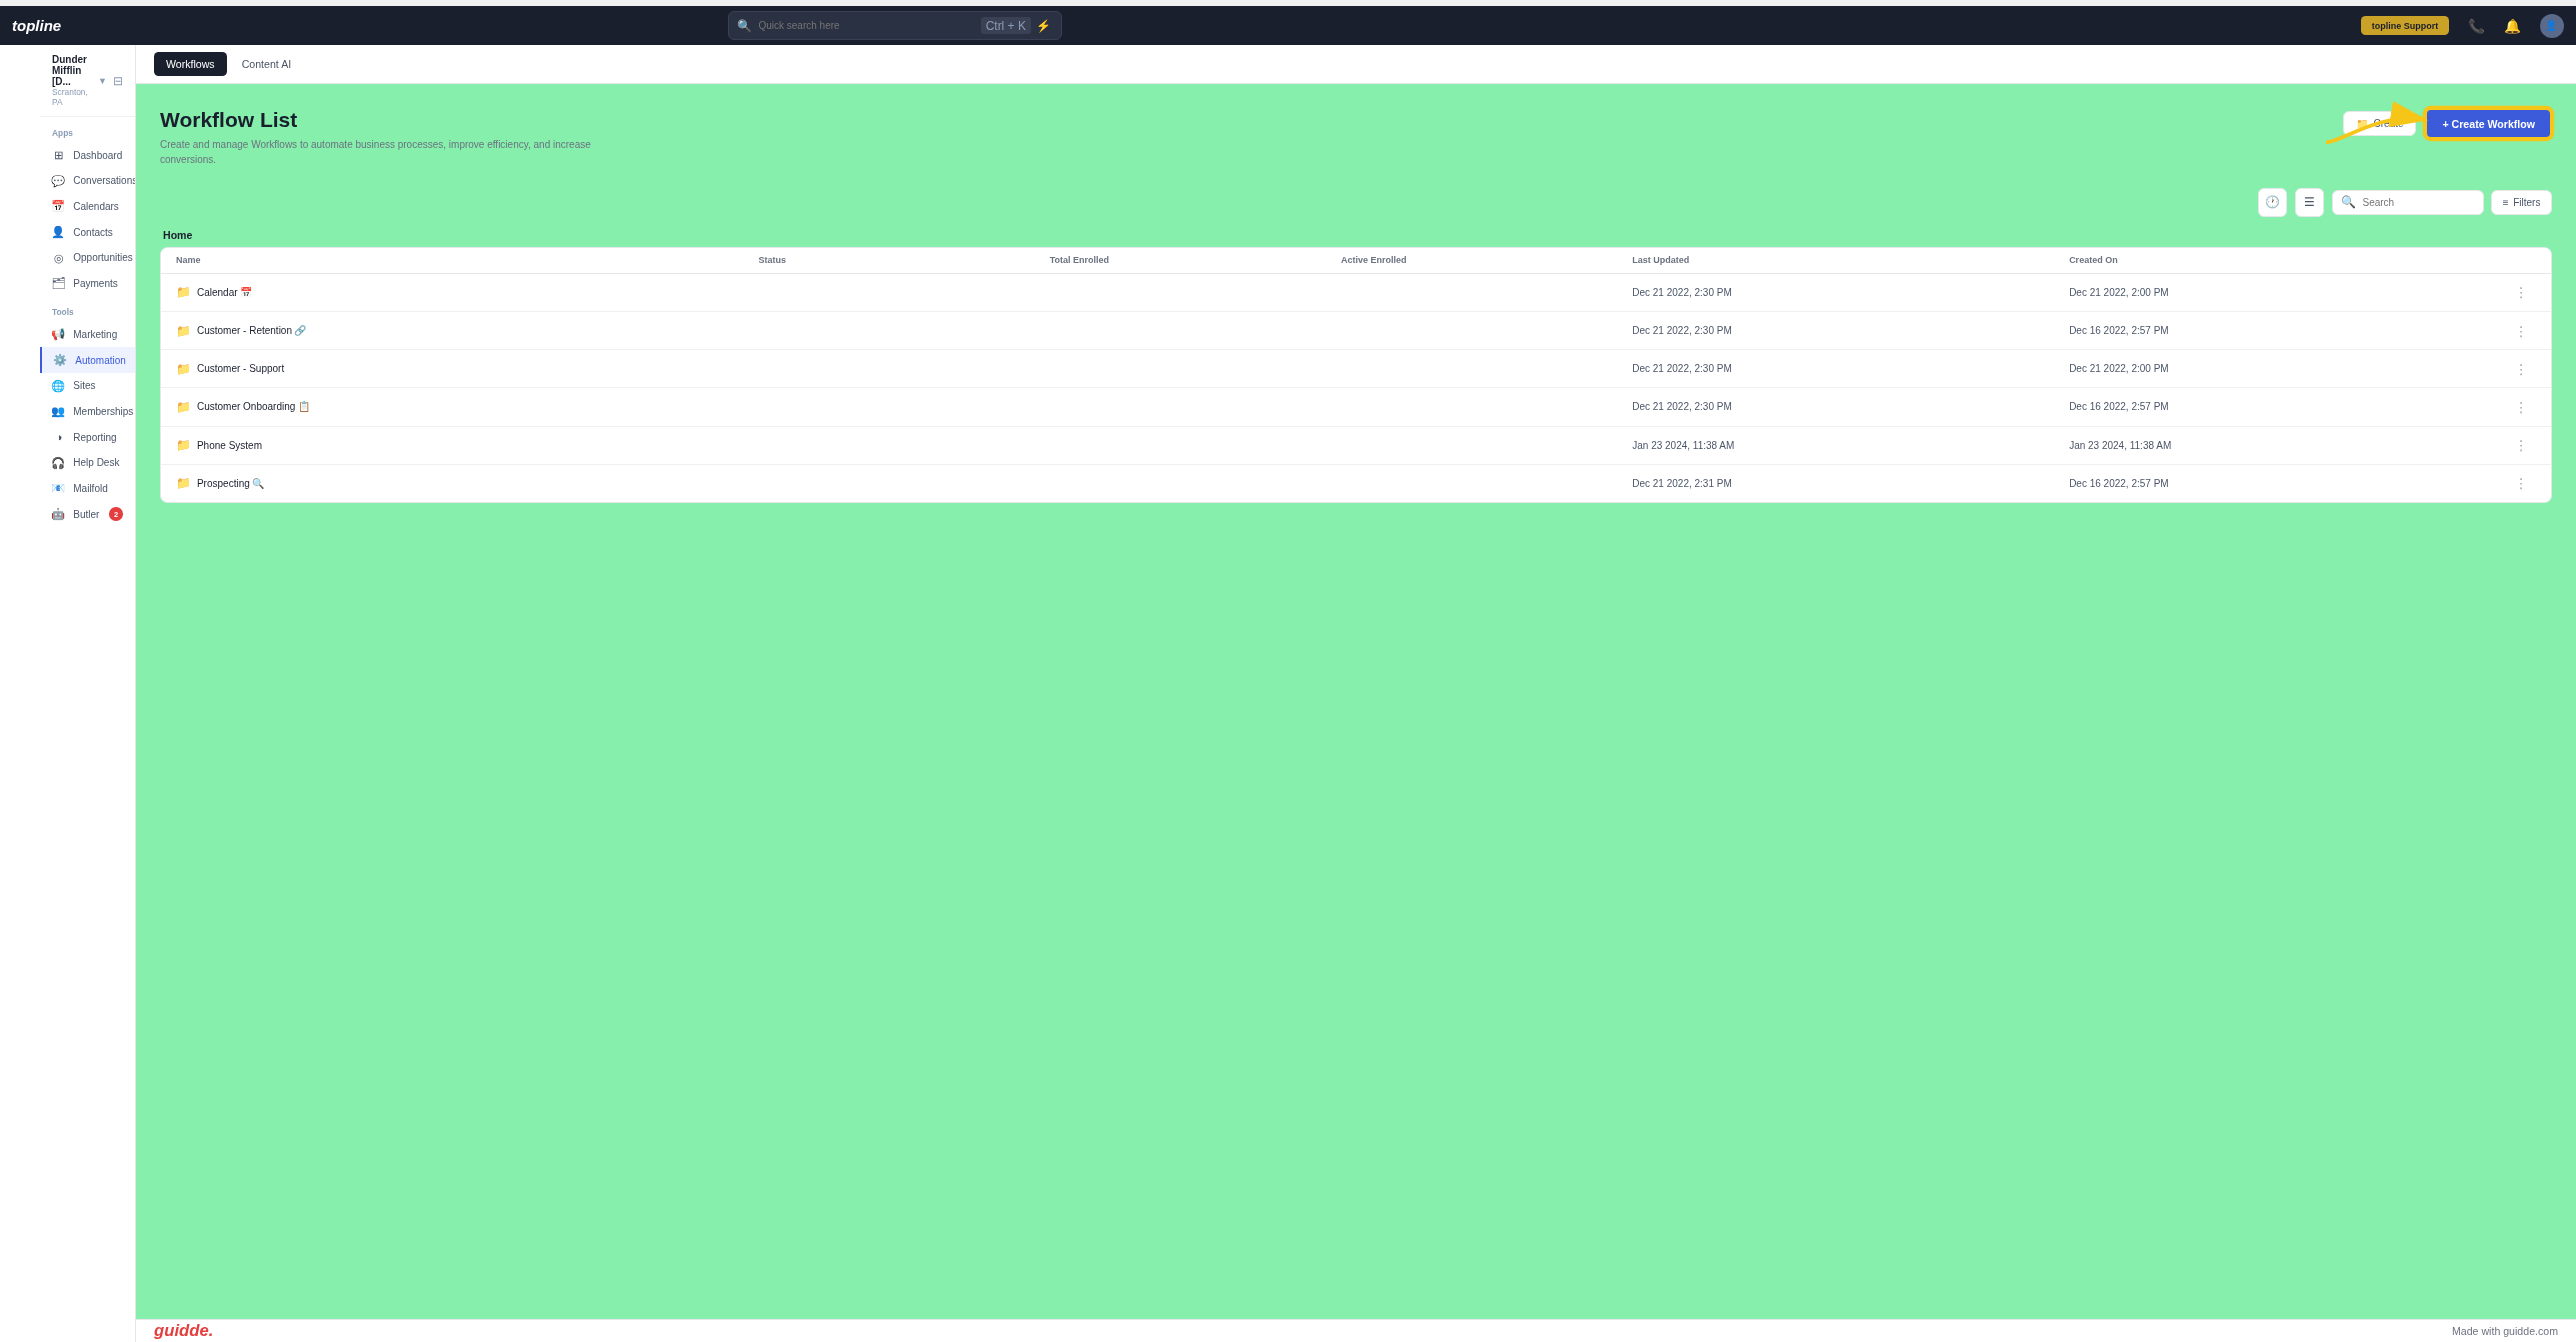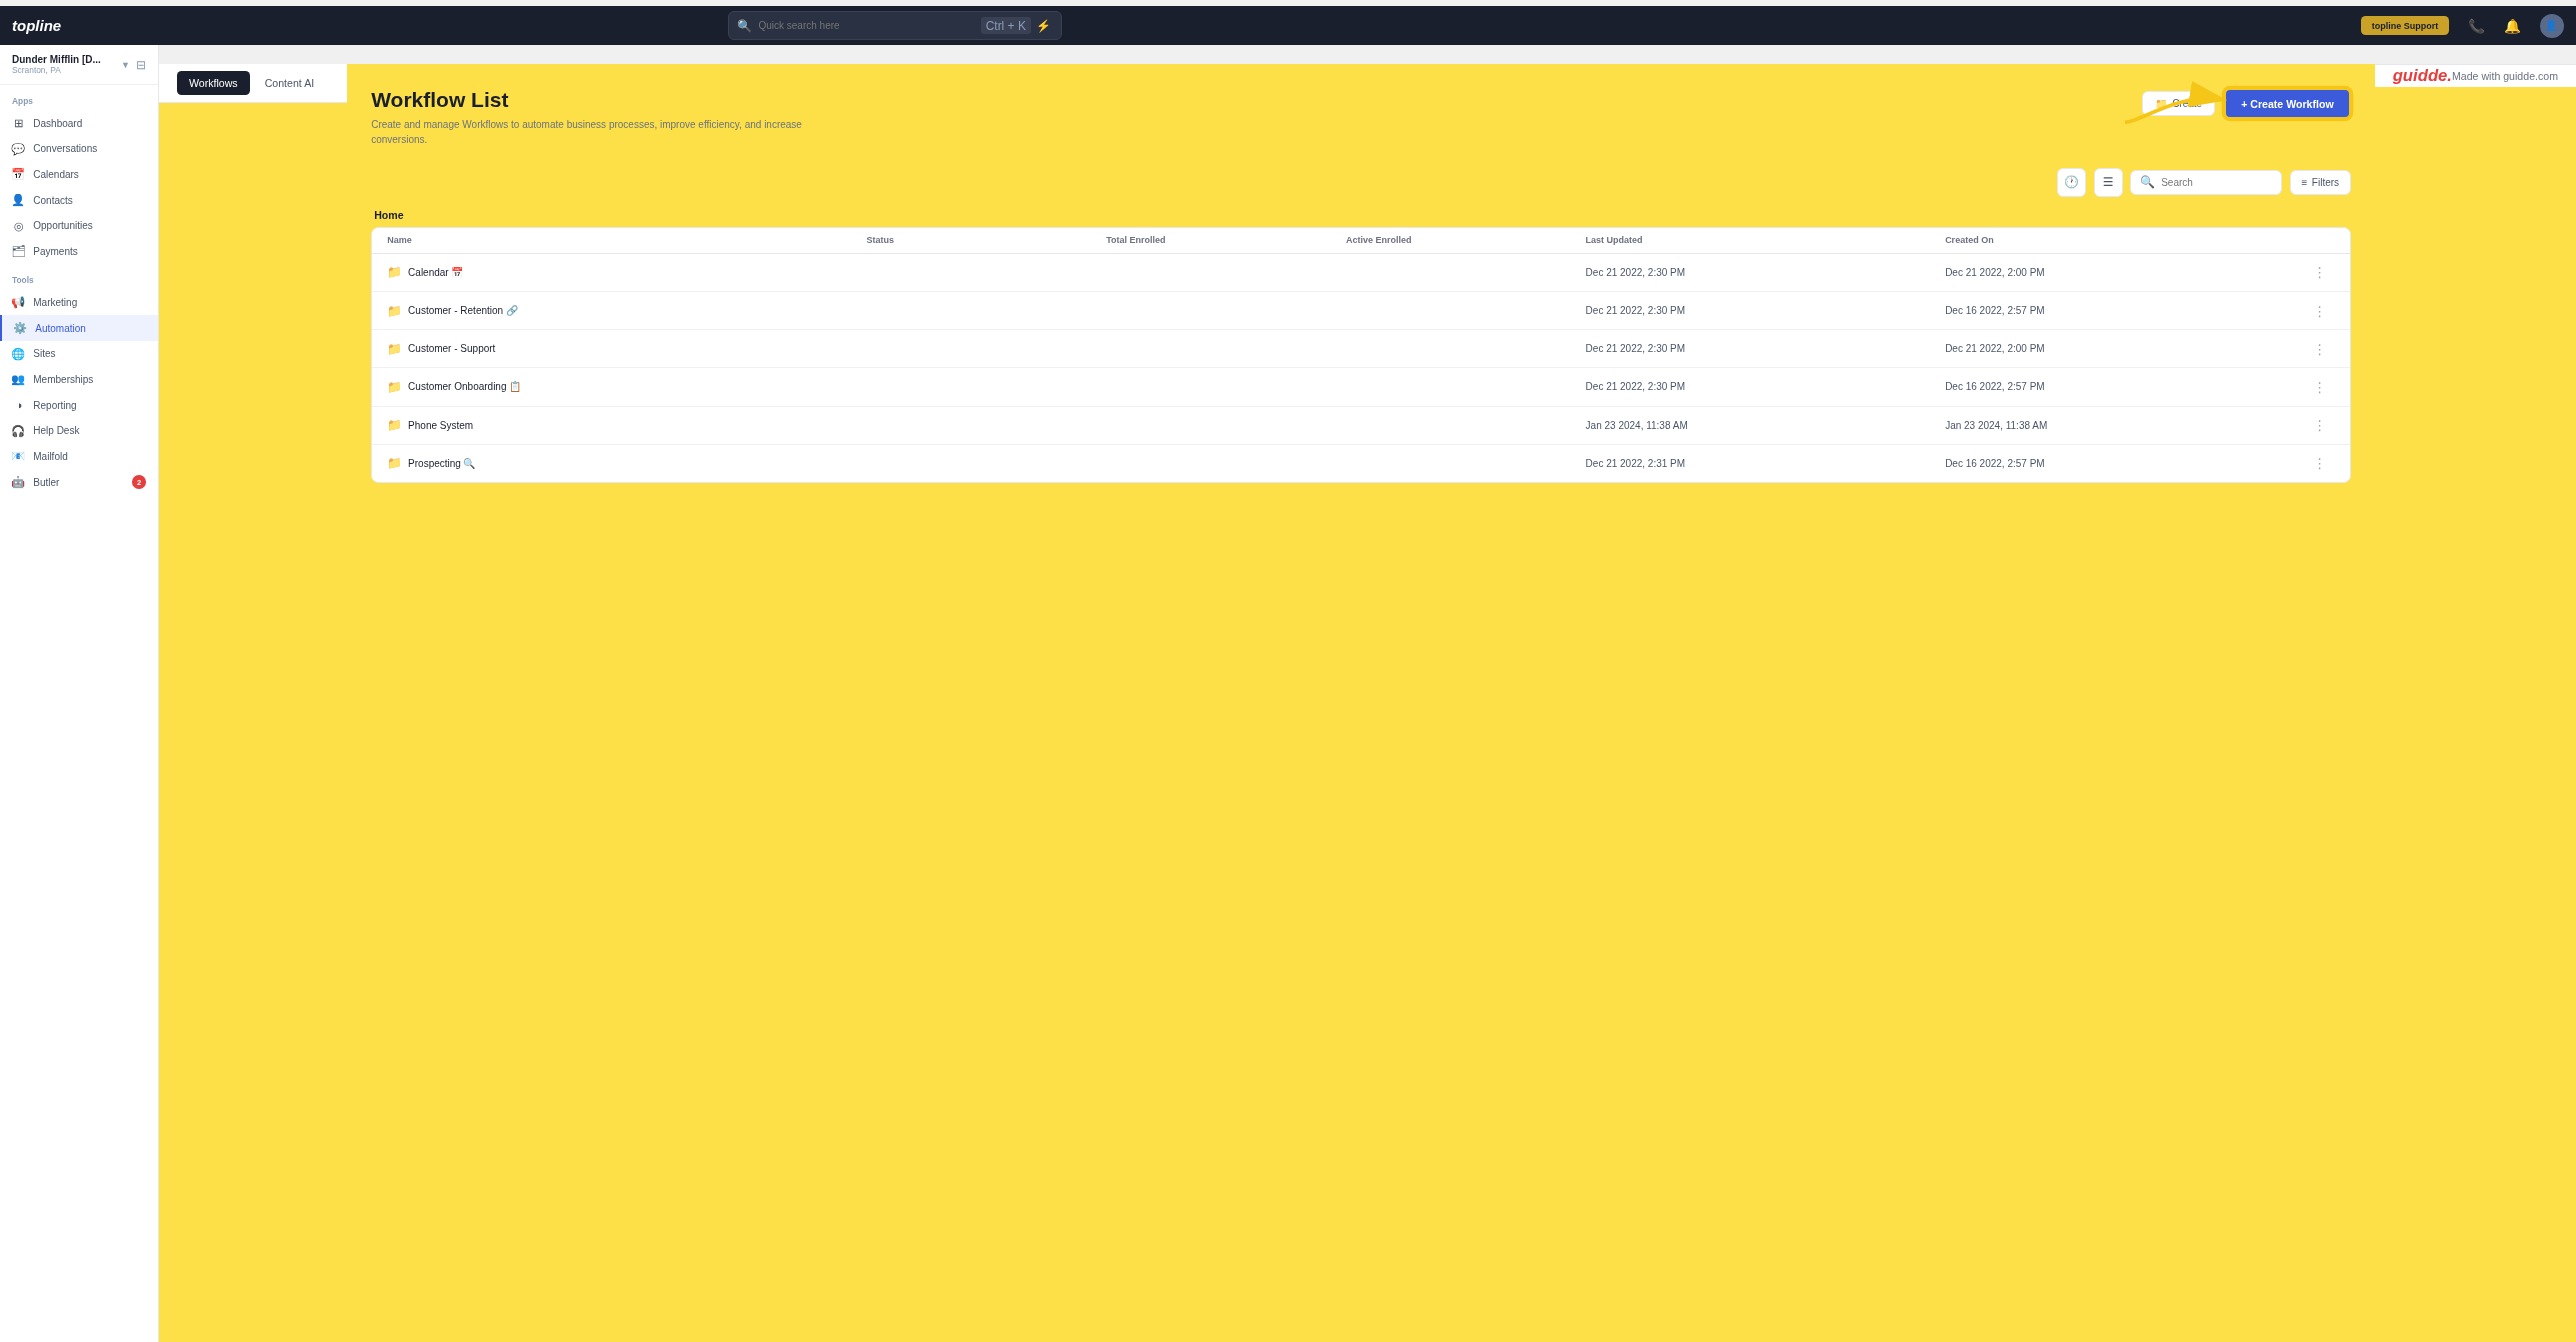--- a/index.html
+++ b/index.html
@@ -86,27 +86,28 @@
 
     
     .app-body {
       display: flex;
       flex: 1;
       overflow: hidden;
     }
 
     
     .sidebar {
-      width: 159px;
+      width: 136px;
       background: #fff;
       border-right: 0.8px solid #e5e7eb;
       display: flex;
       flex-direction: column;
       overflow-y: auto;
       flex-shrink: 0;
+      padding-left: 40px;
     }
     .sidebar-workspace {
       padding: 9px 12px;
       display: flex;
       align-items: center;
       gap: 6px;
       border-bottom: 0.8px solid #f0f0f0;
     }
     .sidebar-workspace-name {
       font-size: 10px;
@@ -170,24 +171,23 @@
       display: flex;
       align-items: center;
       justify-content: center;
       margin-left: auto;
     }
 
     
     .main-content {
       flex: 1;
       display: flex;
-      flex-direction: row;
+      flex-direction: column;
       overflow: hidden;
-      background: #fde047;
-      margin-top: 19px;
+      background: #86efac;
     }
 
     
     .subtabs {
       background: #fff;
       border-bottom: 0.8px solid #e5e7eb;
       padding: 0 18px;
       display: flex;
       align-items: center;
       height: 39px;

